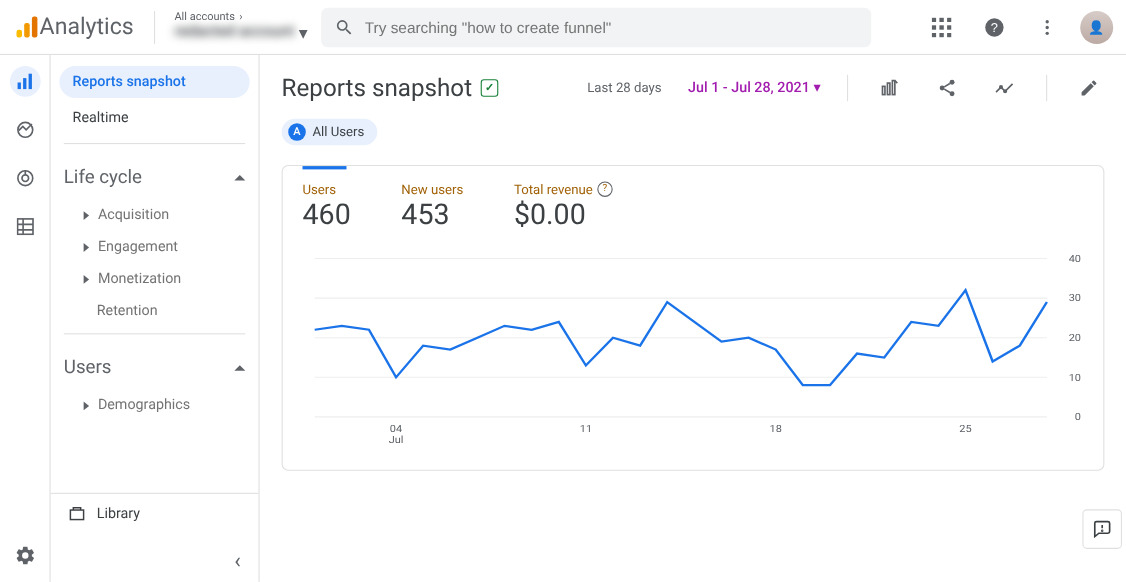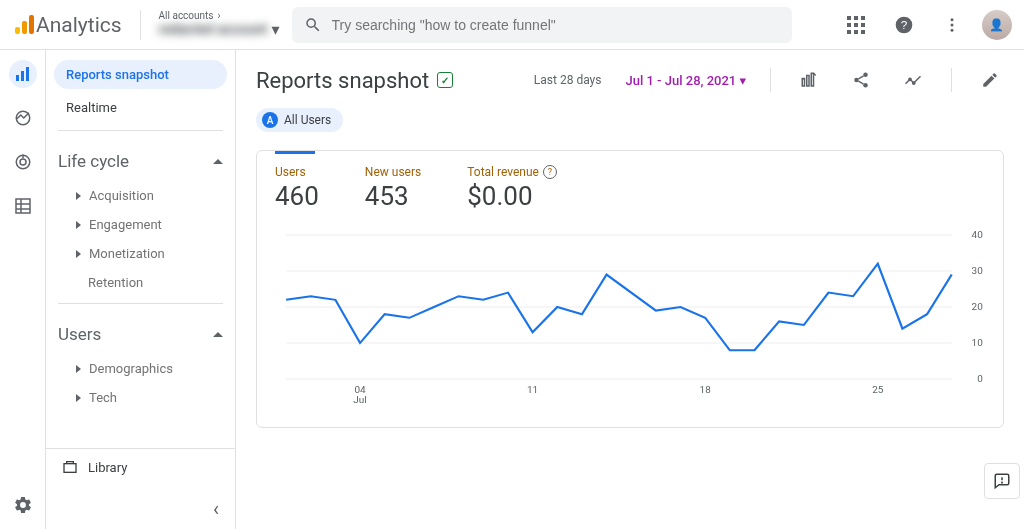--- a/index.html
+++ b/index.html
@@ -197,24 +197,20 @@
         </div>
       <div class="nav-item nolead">Retention</div>
       <div class="hr"></div>
       <div class="nav-group">
         <span>Users</span>
         <span class="chev"></span>
       </div>
       <div class="nav-item">
           <span class="tri"></span>
           <span>Demographics</span>
-        </div>
-      <div class="nav-item">
-          <span class="tri"></span>
-          <span>Tech</span>
         </div>
 
       <div class="library">
         <svg width="16" height="16" viewBox="0 0 24 24" fill="none" stroke="#3c4043" stroke-width="2">
             <rect x="3" y="7" width="18" height="13"></rect>
             <path d="M7 7V4h10v3"></path>
           </svg>
         <span>Library</span>
       </div>
       <div class="collapse">‹</div>

